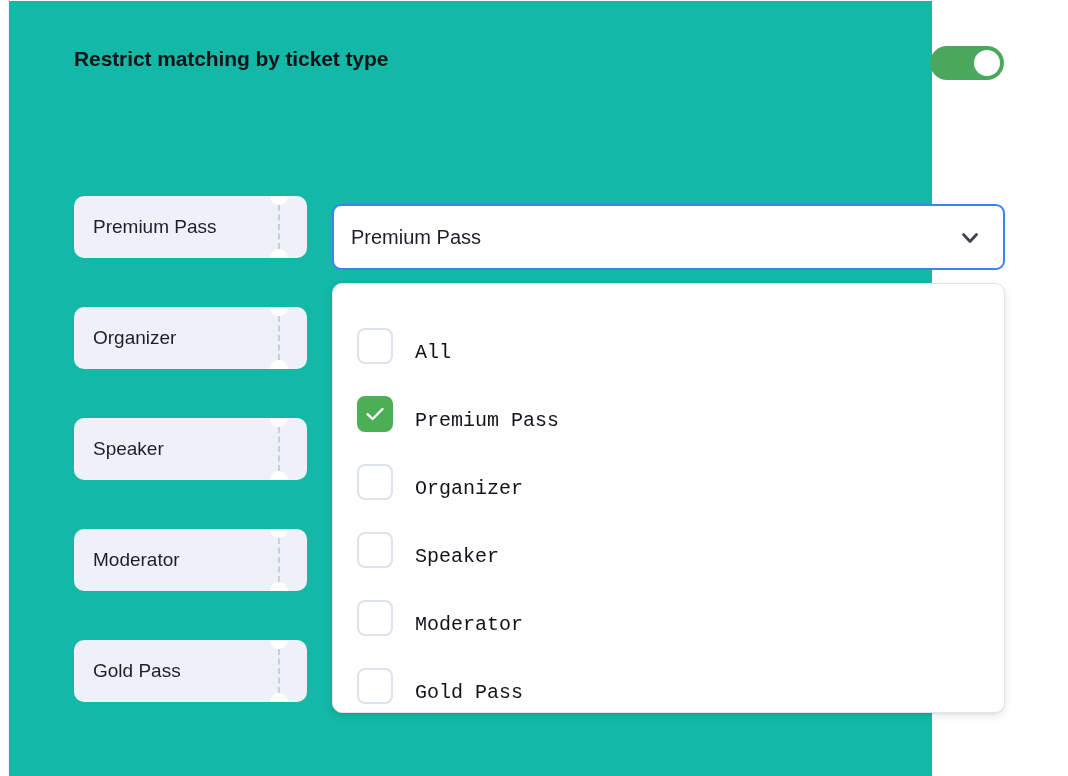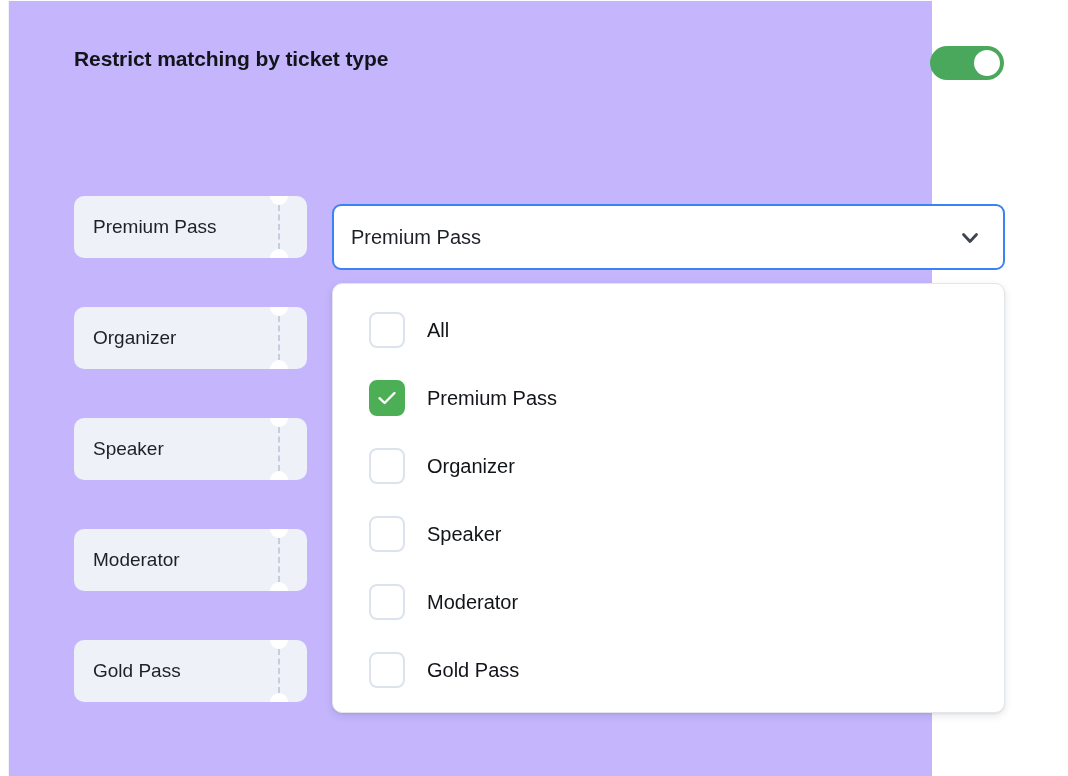--- a/index.html
+++ b/index.html
@@ -16,21 +16,21 @@
     position: relative;
   }
 
   
   #card {
     position: absolute;
     left: 8px;
     top: 0px;
     width: 924px;
     height: 776px;
-    background: #c4b5fd;
+    background: #14b8a6;
     border-left: 1px solid #f0f3f8;
     border-top: 1px solid #fafbfd;
   }
 
   
   #header-row {
     position: absolute;
     left: 65px;
     top: 40px;
     width: 930px;
@@ -173,23 +173,24 @@
   #dropdown-list {
     position: absolute;
     left: 0;
     top: 12px;
     right: 0;
   }
   .dropdown-option {
     position: relative;
     height: 68px;
     display: flex;
-    align-items: center;
-    padding-left: 36px;
+    align-items: flex-end;
+    padding-left: 24px;
     cursor: pointer;
+    font-family: Liberation Mono, monospace;
   }
   .option-checkbox {
     width: 36px;
     height: 36px;
     border-radius: 8px;
     border: 2px solid #dde3ec;
     background: #ffffff;
     flex: 0 0 auto;
     position: relative;
   }

